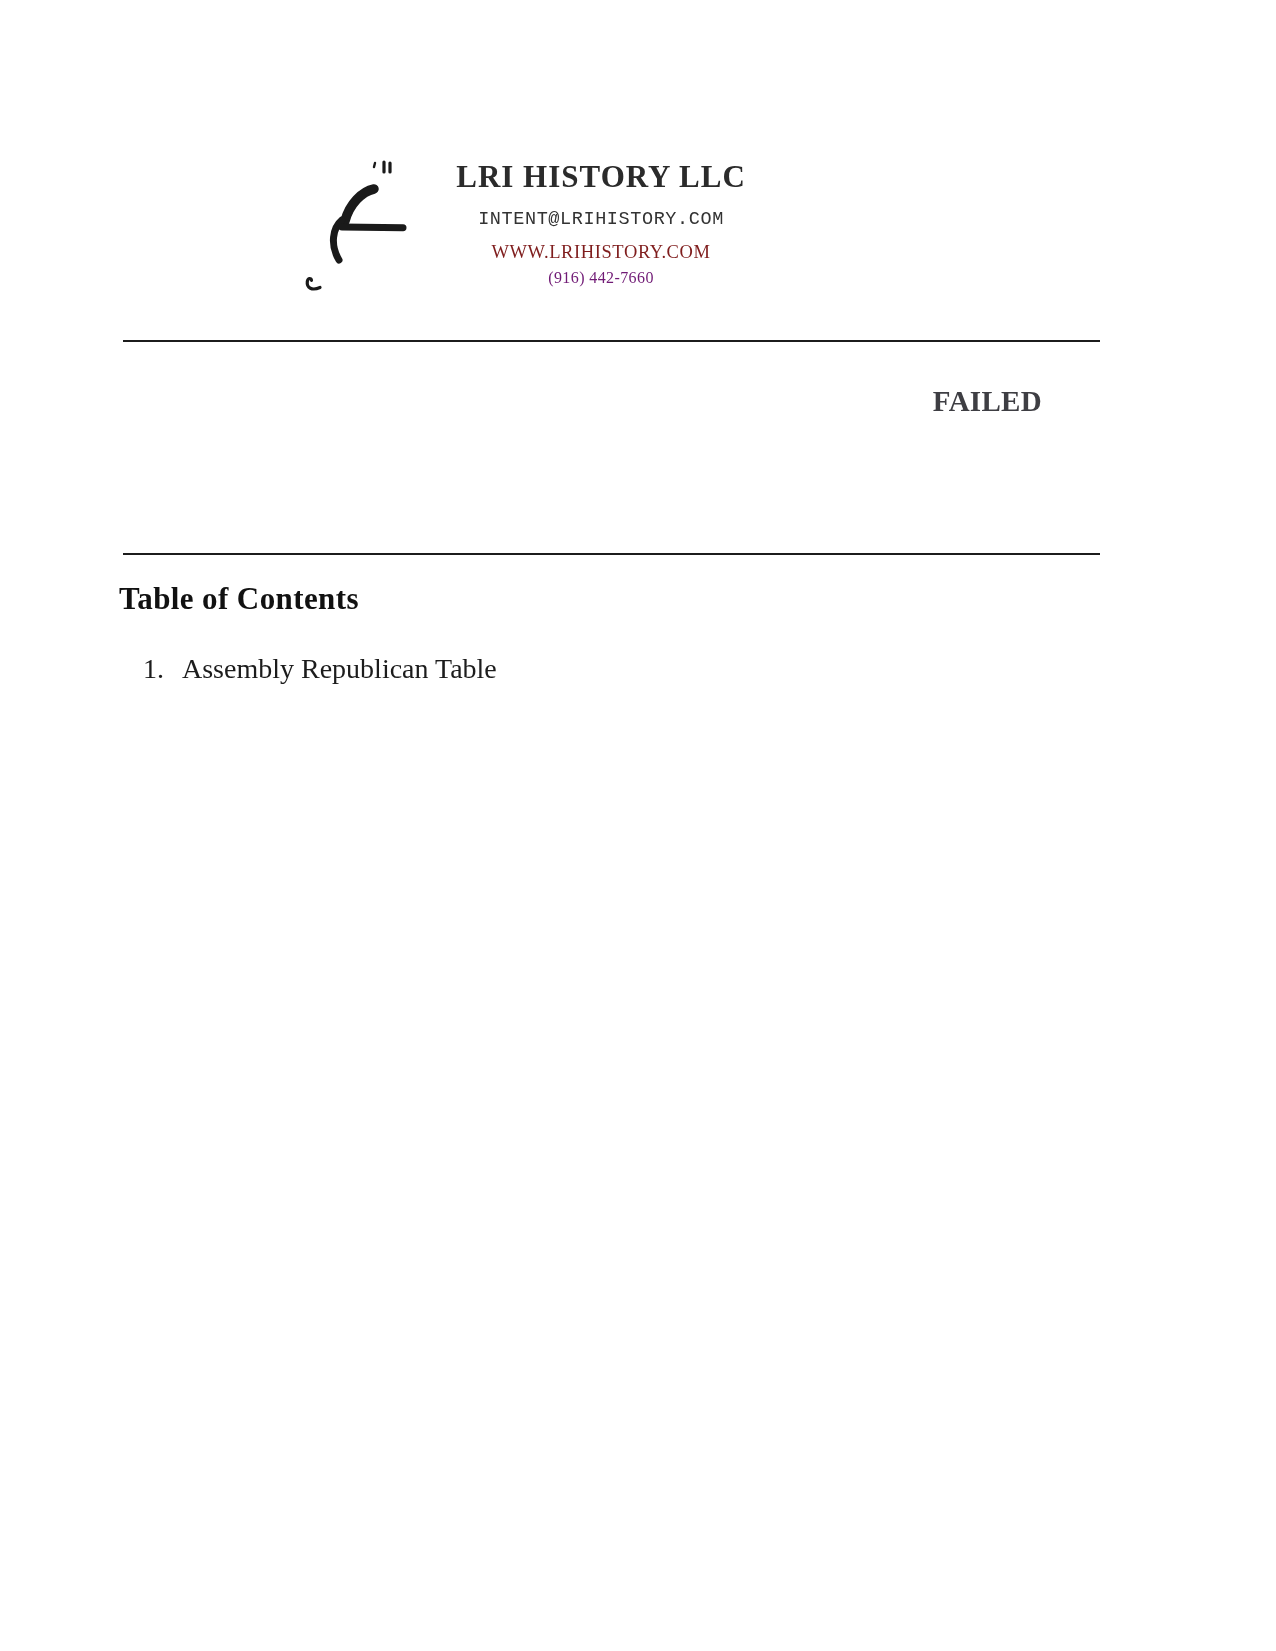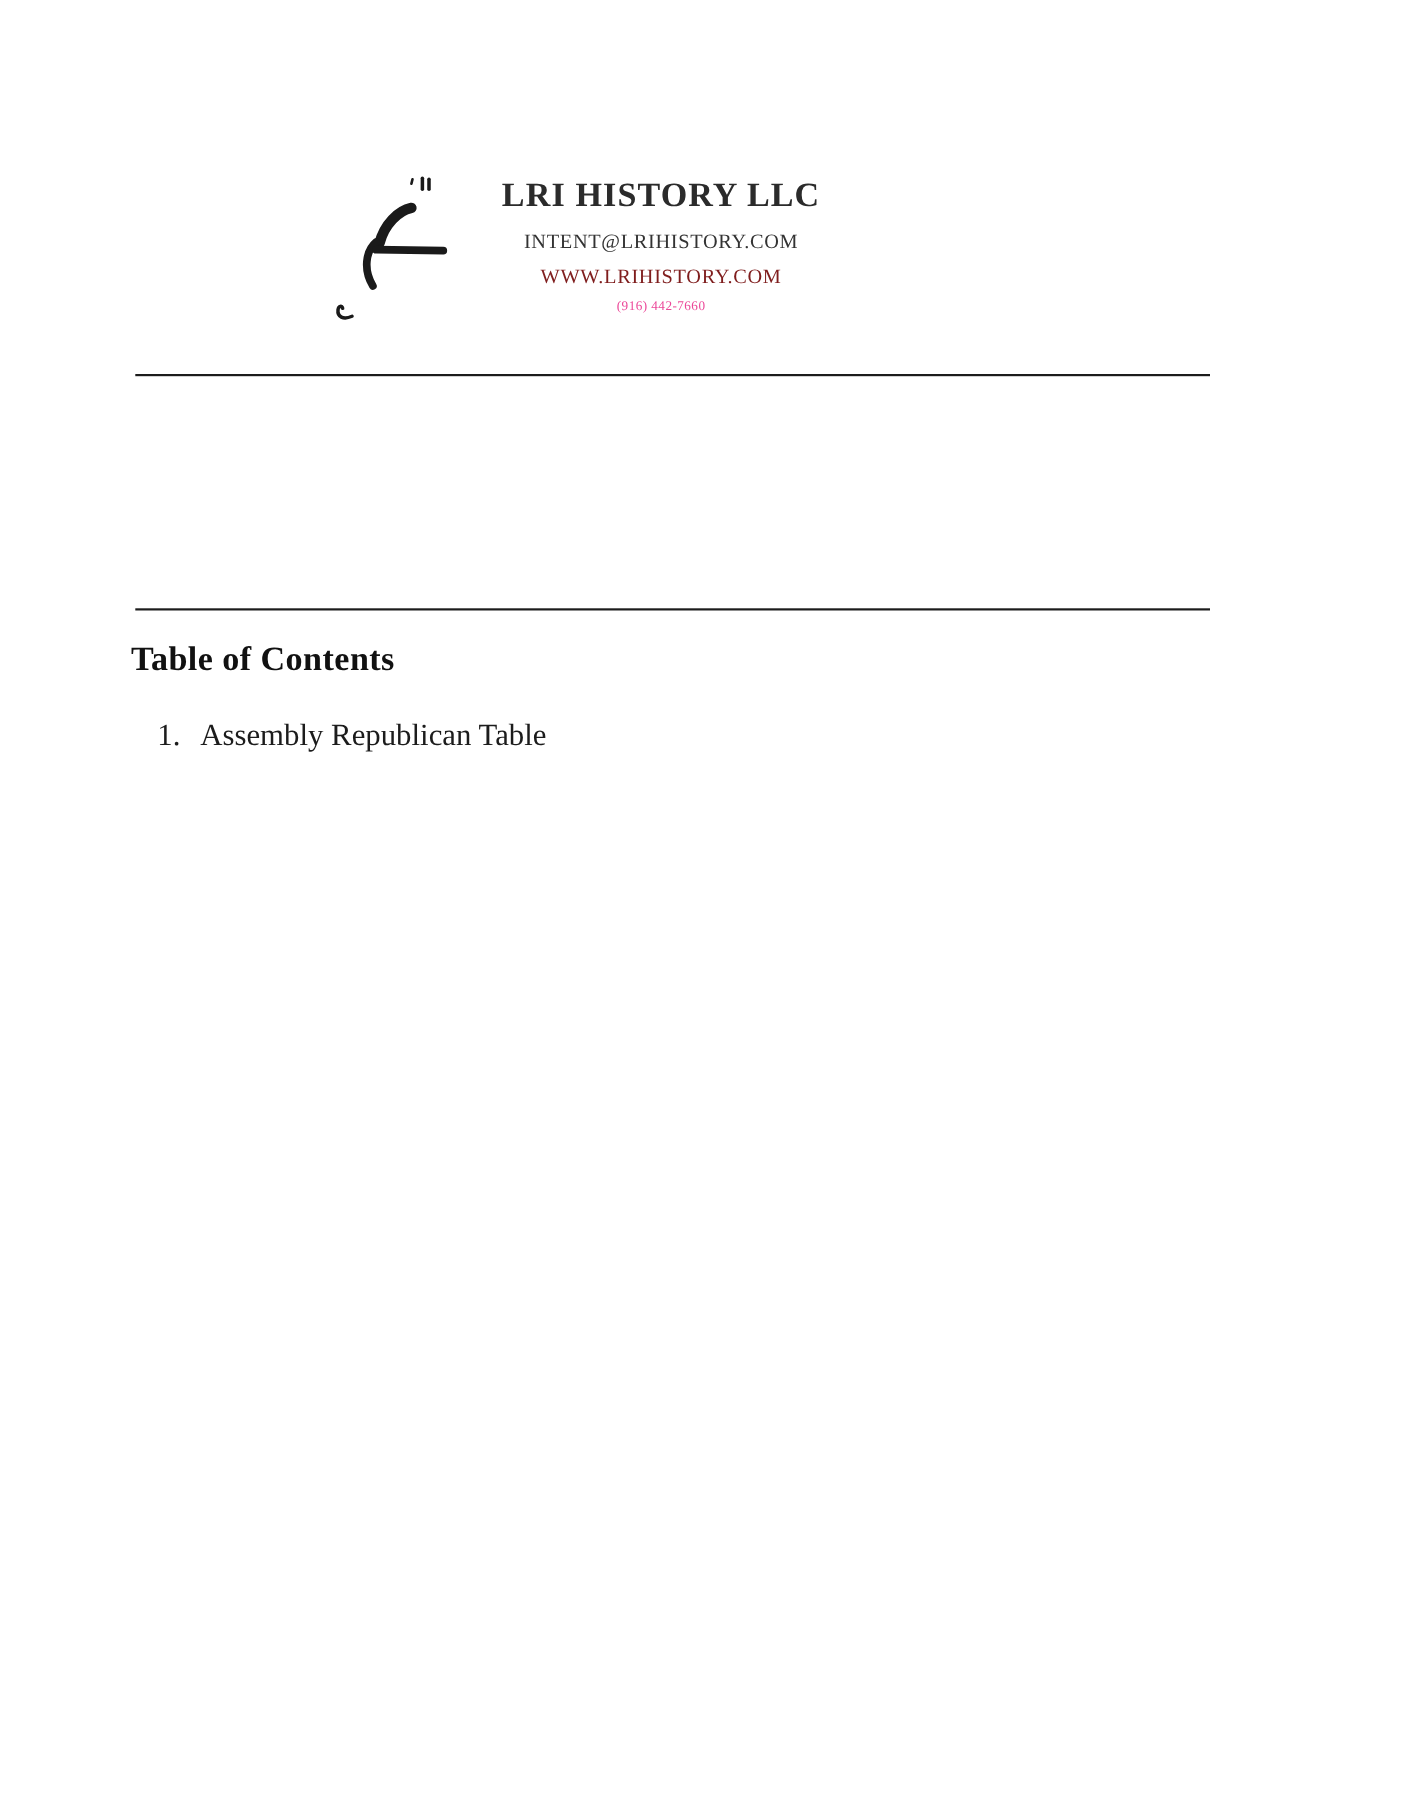--- a/index.html
+++ b/index.html
@@ -45,40 +45,41 @@
   .company-email {
     position: absolute;
     top: 208px;
     left: 0;
     width: 100%;
     font-size: 18.5px;
     letter-spacing: 0.6px;
     color: #333333;
     line-height: 24px;
     white-space: nowrap;
+    font-family: Liberation Mono, monospace;
   }
   .company-website {
     position: absolute;
     top: 240px;
     left: 0;
     width: 100%;
     font-size: 18.5px;
     letter-spacing: 0.6px;
     color: #7f1d1d;
     line-height: 24px;
     white-space: nowrap;
   }
   .company-phone {
     position: absolute;
     top: 267px;
     left: 0;
     width: 100%;
-    font-size: 12px;
+    font-size: 16px;
     letter-spacing: 0.4px;
-    color: #ec4899;
+    color: #701a75;
     line-height: 22px;
     white-space: nowrap;
   }
 
   
   .rule {
     position: absolute;
     left: 123px;
     width: 977px;
     height: 2px;
@@ -173,20 +174,21 @@
   <div class="letterhead">
     <h1 class="company-name">LRI HISTORY LLC</h1>
     <div class="company-email">INTENT@LRIHISTORY.COM</div>
     <div class="company-website">WWW.LRIHISTORY.COM</div>
     <div class="company-phone">(916) 442-7660</div>
   </div>
 
   <hr class="rule rule-top">
 
   <div class="session-block">
+    <div class="session-line">FAILED</div>
   </div>
 
   <hr class="rule rule-bottom">
 
   <h2 class="toc-title">Table of Contents</h2>
 
   <ol class="toc-list">
     <li class="toc-item">
       <span class="toc-item-number">1.</span>
       <span class="toc-item-label">Assembly Republican Table</span>

